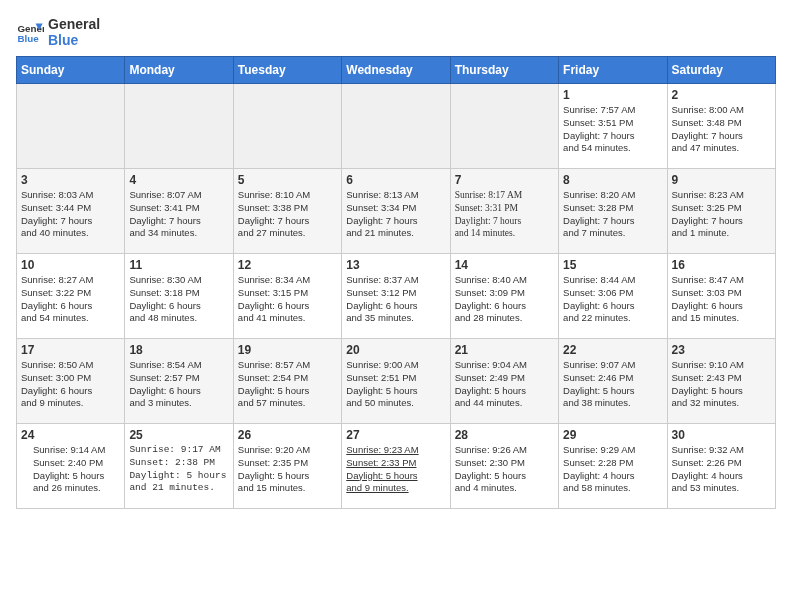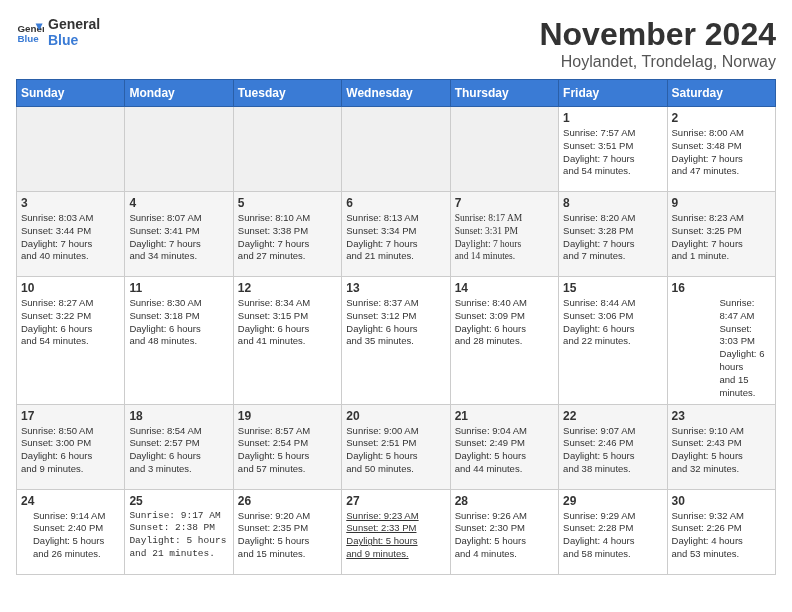--- a/index.html
+++ b/index.html
@@ -84,24 +84,20 @@
     <svg class="logo-icon" viewBox="0 0 40 40">
       <text x="2" y="20" font-size="14" font-weight="bold" fill="#333">General</text>
       <text x="2" y="34" font-size="14" font-weight="bold" fill="#3a7bd5">Blue</text>
       <polygon points="28,8 38,8 33,18" fill="#3a7bd5"></polygon>
     </svg>
     <div>
       <div style="font-weight:bold;font-size:14px;color:#333;">General</div>
       <div style="font-weight:bold;font-size:14px;color:#3a7bd5;">Blue</div>
     </div>
   </div>
-  <div class="title-area">
-    <div class="main-title">November 2024</div>
-    <div class="subtitle">Hoylandet, Trondelag, Norway</div>
-  </div>
 </div>
 
 <table>
   <thead>
     <tr id="header-row">
         <th>Sunday</th>
         <th>Monday</th>
         <th>Tuesday</th>
         <th>Wednesday</th>
         <th>Thursday</th>
@@ -220,21 +216,21 @@
         </td>
         <td>
           <div class="day-number">15</div>
           <div class="cell-content" style="white-space: pre-line;">Sunrise: 8:44 AM
 Sunset: 3:06 PM
 Daylight: 6 hours
 and 22 minutes.</div>
         </td>
         <td>
           <div class="day-number">16</div>
-          <div class="cell-content" style="white-space: pre-line; margin-left: 48px;">Sunrise: 8:47 AM
+          <div class="cell-content" style="white-space: pre-line;">Sunrise: 8:47 AM
 Sunset: 3:03 PM
 Daylight: 6 hours
 and 15 minutes.</div>
         </td>
       </tr>
       <tr>
         <td>
           <div class="day-number">17</div>
           <div class="cell-content" style="white-space: pre-line;">Sunrise: 8:50 AM
 Sunset: 3:00 PM

